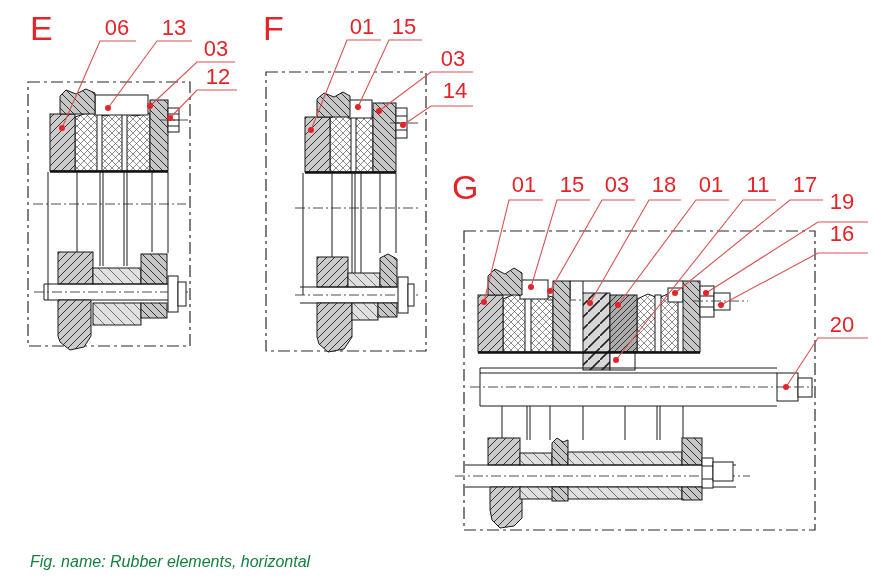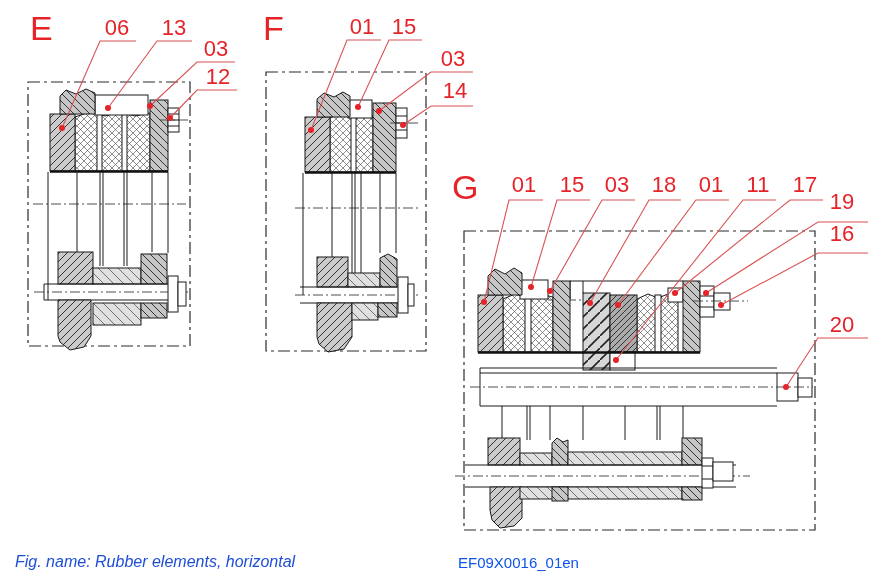--- a/index.html
+++ b/index.html
@@ -9,21 +9,21 @@
   .figletter{fill:#e52328;font-size:34px;font-weight:400;}
   .co{fill:#e52328;font-size:22px;font-weight:400;text-anchor:middle;}
   .ldr{stroke:#d95353;stroke-width:1.1;fill:none;}
   .dot{fill:#e52328;stroke:none;}
   .bnd{stroke:#2b2b2b;stroke-width:1.2;fill:none;stroke-dasharray:12 4 3 4;}
   .ax{stroke:#3a3a3a;stroke-width:0.9;fill:none;stroke-dasharray:10 3 2 3;}
   .ln{stroke:#1a1a1a;stroke-width:1;fill:none;}
   .thk{stroke:#111;stroke-width:2.4;fill:none;}
   .wht{fill:#ffffff;stroke:#1a1a1a;stroke-width:1;}
   .caption{position:absolute;top:553px;left:0;width:874px;height:24px;}
-  .figname{position:absolute;left:15px;top:0;font-size:16px;font-style:italic;color:#1d4ed8;}
+  .figname{position:absolute;left:30px;top:0;font-size:16px;font-style:italic;color:#15803d;}
   .doccode{position:absolute;left:458px;top:1px;font-size:15px;color:#0c54ec;}
 </style>
 </head>
 <body>
 
 <div id="stage">
 <svg width="874" height="581" viewBox="0 0 874 581">
   <defs>
     <pattern id="h1" patternUnits="userSpaceOnUse" width="8" height="8">
       <rect width="8" height="8" fill="#cbcbcb"></rect>
@@ -306,15 +306,14 @@
         <text class="co" x="842" y="332">20</text>
         <path class="ldr" d="M868,338 H818 L786,387"></path>
         <circle class="dot" cx="786" cy="387" r="3"></circle>
       </g>
     </g>
   </g>
 </svg>
 
 <div class="caption">
   <span class="figname">Fig. name: Rubber elements, horizontal</span>
-  <span class="doccode">EF09X0016_01en</span>
 </div>
 </div>
 
 </body></html>

